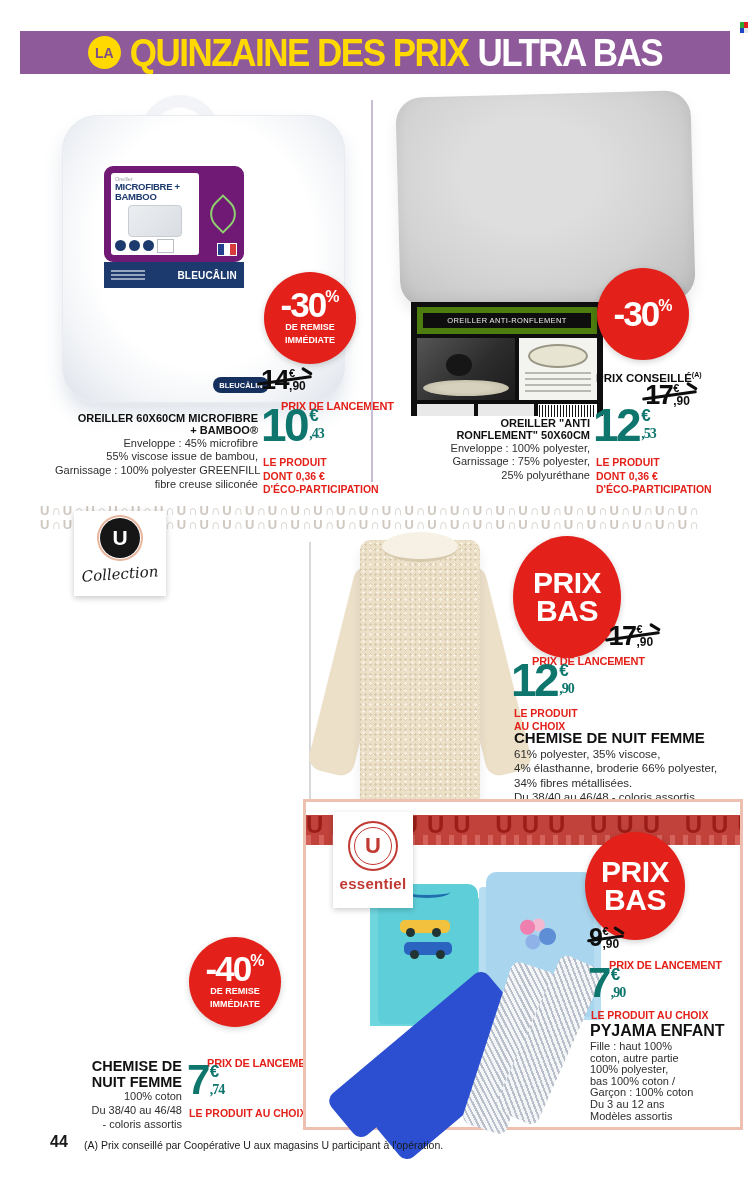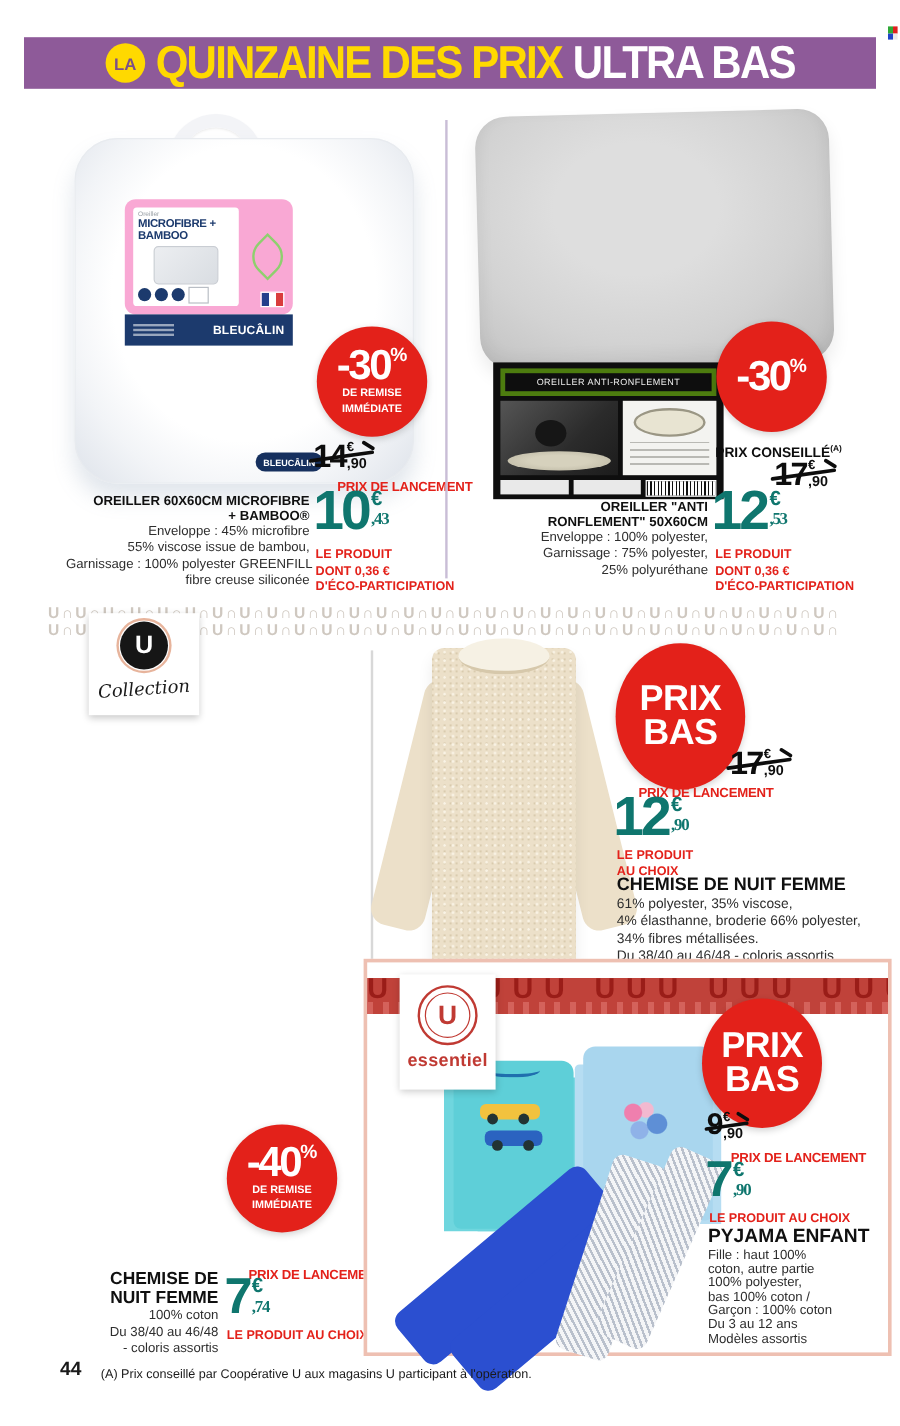--- a/index.html
+++ b/index.html
@@ -57,21 +57,21 @@
   .ralign{text-align:right;}
 
   
   .p1-photo{left:62px;top:93px;width:285px;height:312px;}
   .p1-handle{position:absolute;left:78px;top:2px;width:58px;height:30px;
              border:11px solid #f3f4f7;border-bottom:none;border-radius:40px 40px 0 0;
              box-shadow:inset 0 1px 2px rgba(0,0,0,.08),0 1px 2px rgba(0,0,0,.06);}
   .p1-body{position:absolute;left:0;top:22px;width:283px;height:288px;border-radius:36px;
            background:radial-gradient(ellipse at 50% 45%,#ffffff 55%,#f2f4f7 75%,#e4e8ee 92%,#d8dde4);
            box-shadow:inset 0 0 0 1px #e8ebef,0 12px 18px rgba(120,140,170,.22);}
-  .lblg{position:absolute;left:42px;top:73px;width:140px;height:96px;background:#f9a8d4;border-radius:9px;}
+  .lblg{position:absolute;left:42px;top:73px;width:140px;height:96px;background:#701a75;border-radius:9px;}
   .lblg-card{position:absolute;left:7px;top:7px;width:88px;height:82px;background:#fff;border-radius:3px;
              padding:3px 4px;box-sizing:border-box;}
   .lg-small{font-size:5.5px;color:#9aa0a6;}
   .lg-t{font-size:9.5px;font-weight:700;color:#1c3a6d;line-height:1.05;letter-spacing:-.3px;}
   .lg-pic{margin:3px auto 2px;width:52px;height:30px;background:linear-gradient(135deg,#eceef1,#d9dde2);
           border:1px solid #c9cdd3;border-radius:4px;}
   .lg-dots{display:flex;align-items:center;gap:3px;}
   .lg-dots i{width:11px;height:11px;border-radius:50%;background:#1c3a6d;display:block;}
   .lg-dots b{width:15px;height:12px;border:1px solid #b9bec5;display:block;background:#fff;}
   .lg-leaf{position:absolute;right:7px;top:34px;width:24px;height:24px;border:2px solid #8ed06e;
@@ -91,21 +91,21 @@
   .p1-price{left:261px;top:407px;}
   .p1-eco{left:263px;top:456px;}
   .p1-names{left:55px;top:412px;width:203px;}
   .div1{left:371px;top:100px;width:2px;height:382px;background:#c9bdd6;}
 
   
   .p2-photo{left:398px;top:94px;width:295px;height:210px;border-radius:26px;transform:rotate(-1.5deg);
             background:radial-gradient(ellipse at 45% 38%,#dedede 30%,#d3d3d3 60%,#c5c5c5 85%,#bcbcbc);
             box-shadow:inset 0 -6px 14px rgba(0,0,0,.07),0 8px 14px rgba(0,0,0,.08);}
   .p2-box{left:411px;top:302px;width:192px;height:114px;background:#0e0e0e;box-sizing:border-box;padding:5px 6px;}
-  .ba-head{border:4px solid #4d7c0f;color:#ececec;font-size:7.5px;text-align:center;padding:3px 0;
+  .ba-head{border:6px solid #4d7c0f;color:#ececec;font-size:7.5px;text-align:center;padding:3px 0;
            letter-spacing:.4px;white-space:nowrap;}
   .ba-mid{display:flex;height:62px;margin-top:4px;gap:4px;}
   .ba-photo{flex:1.25;background:linear-gradient(135deg,#555 0%,#2b2b2b 60%,#1c1c1c);position:relative;}
   .ba-photo::before{content:"";position:absolute;left:30%;top:26%;width:26px;height:22px;border-radius:50%;
            background:#161616;}
   .ba-photo::after{content:"";position:absolute;left:6px;right:6px;bottom:4px;height:16px;border-radius:50%;
            background:radial-gradient(ellipse,#d6d1bd 40%,#b9b4a0);}
   .ba-diag{flex:1;background:#f3f3f0;position:relative;}
   .ba-diag::before{content:"";position:absolute;left:12%;top:6px;width:72%;height:20px;border-radius:50%;
            border:2px solid #9a9684;background:#e8e4d2;}

